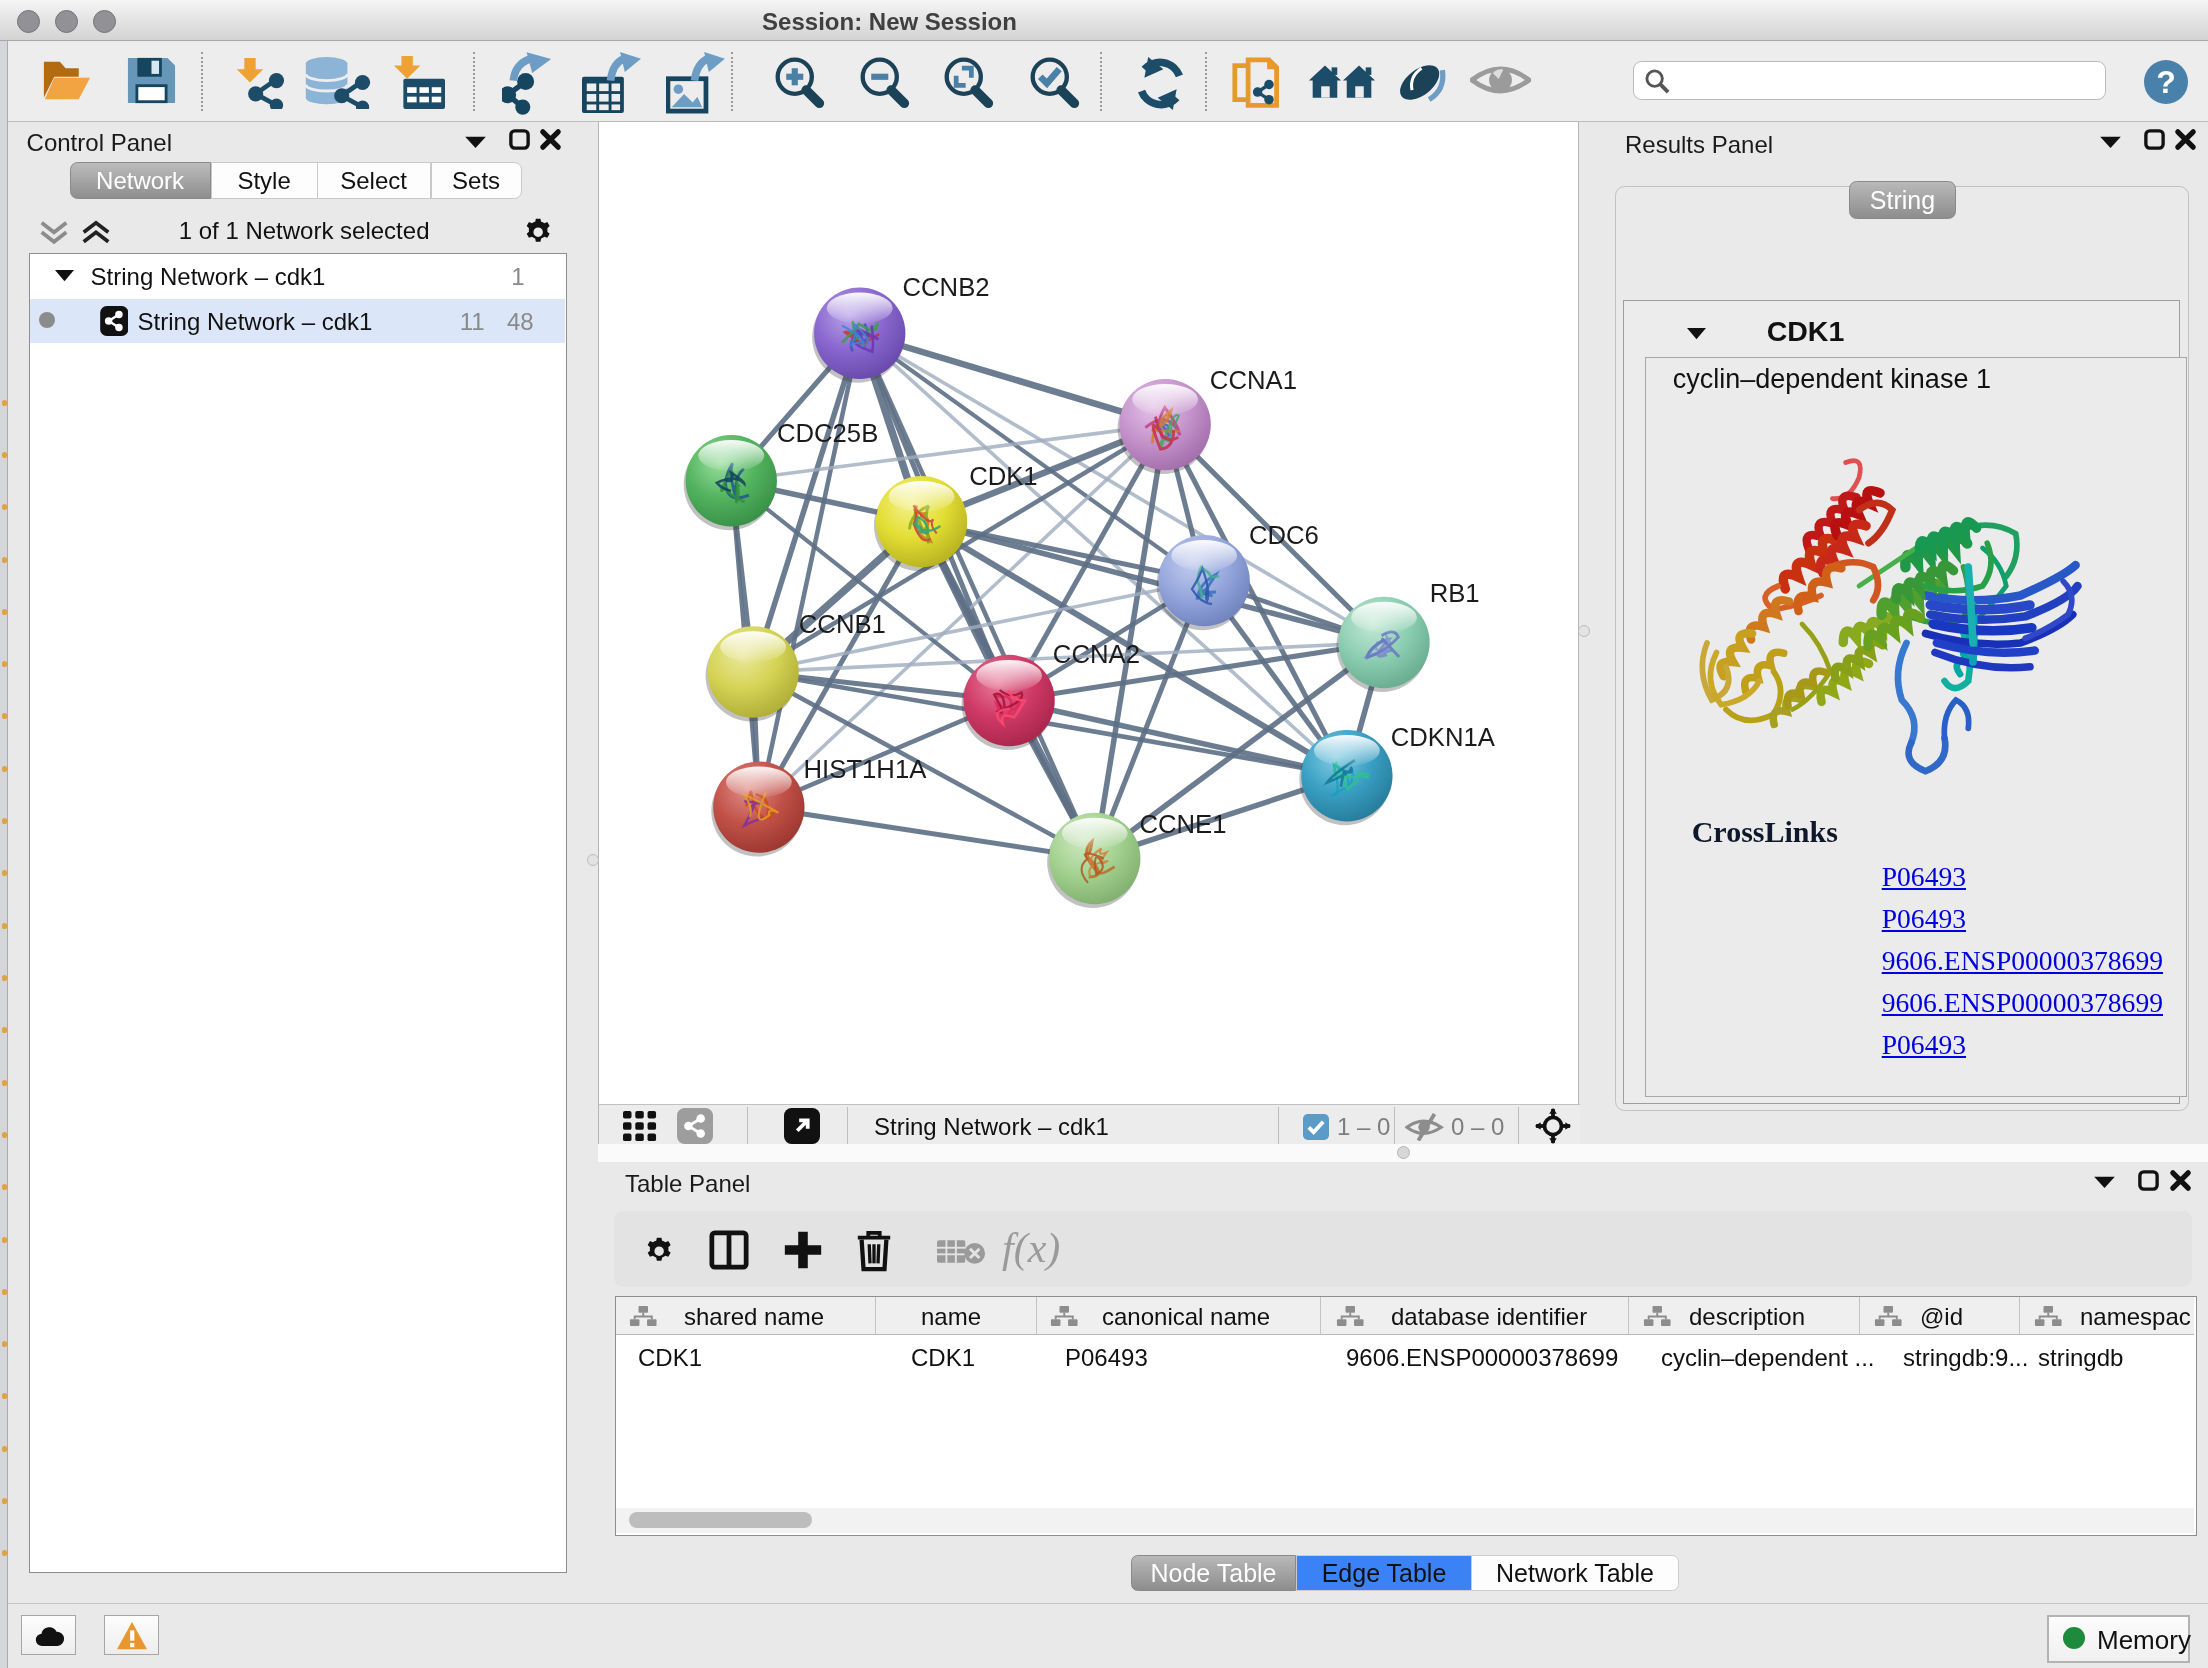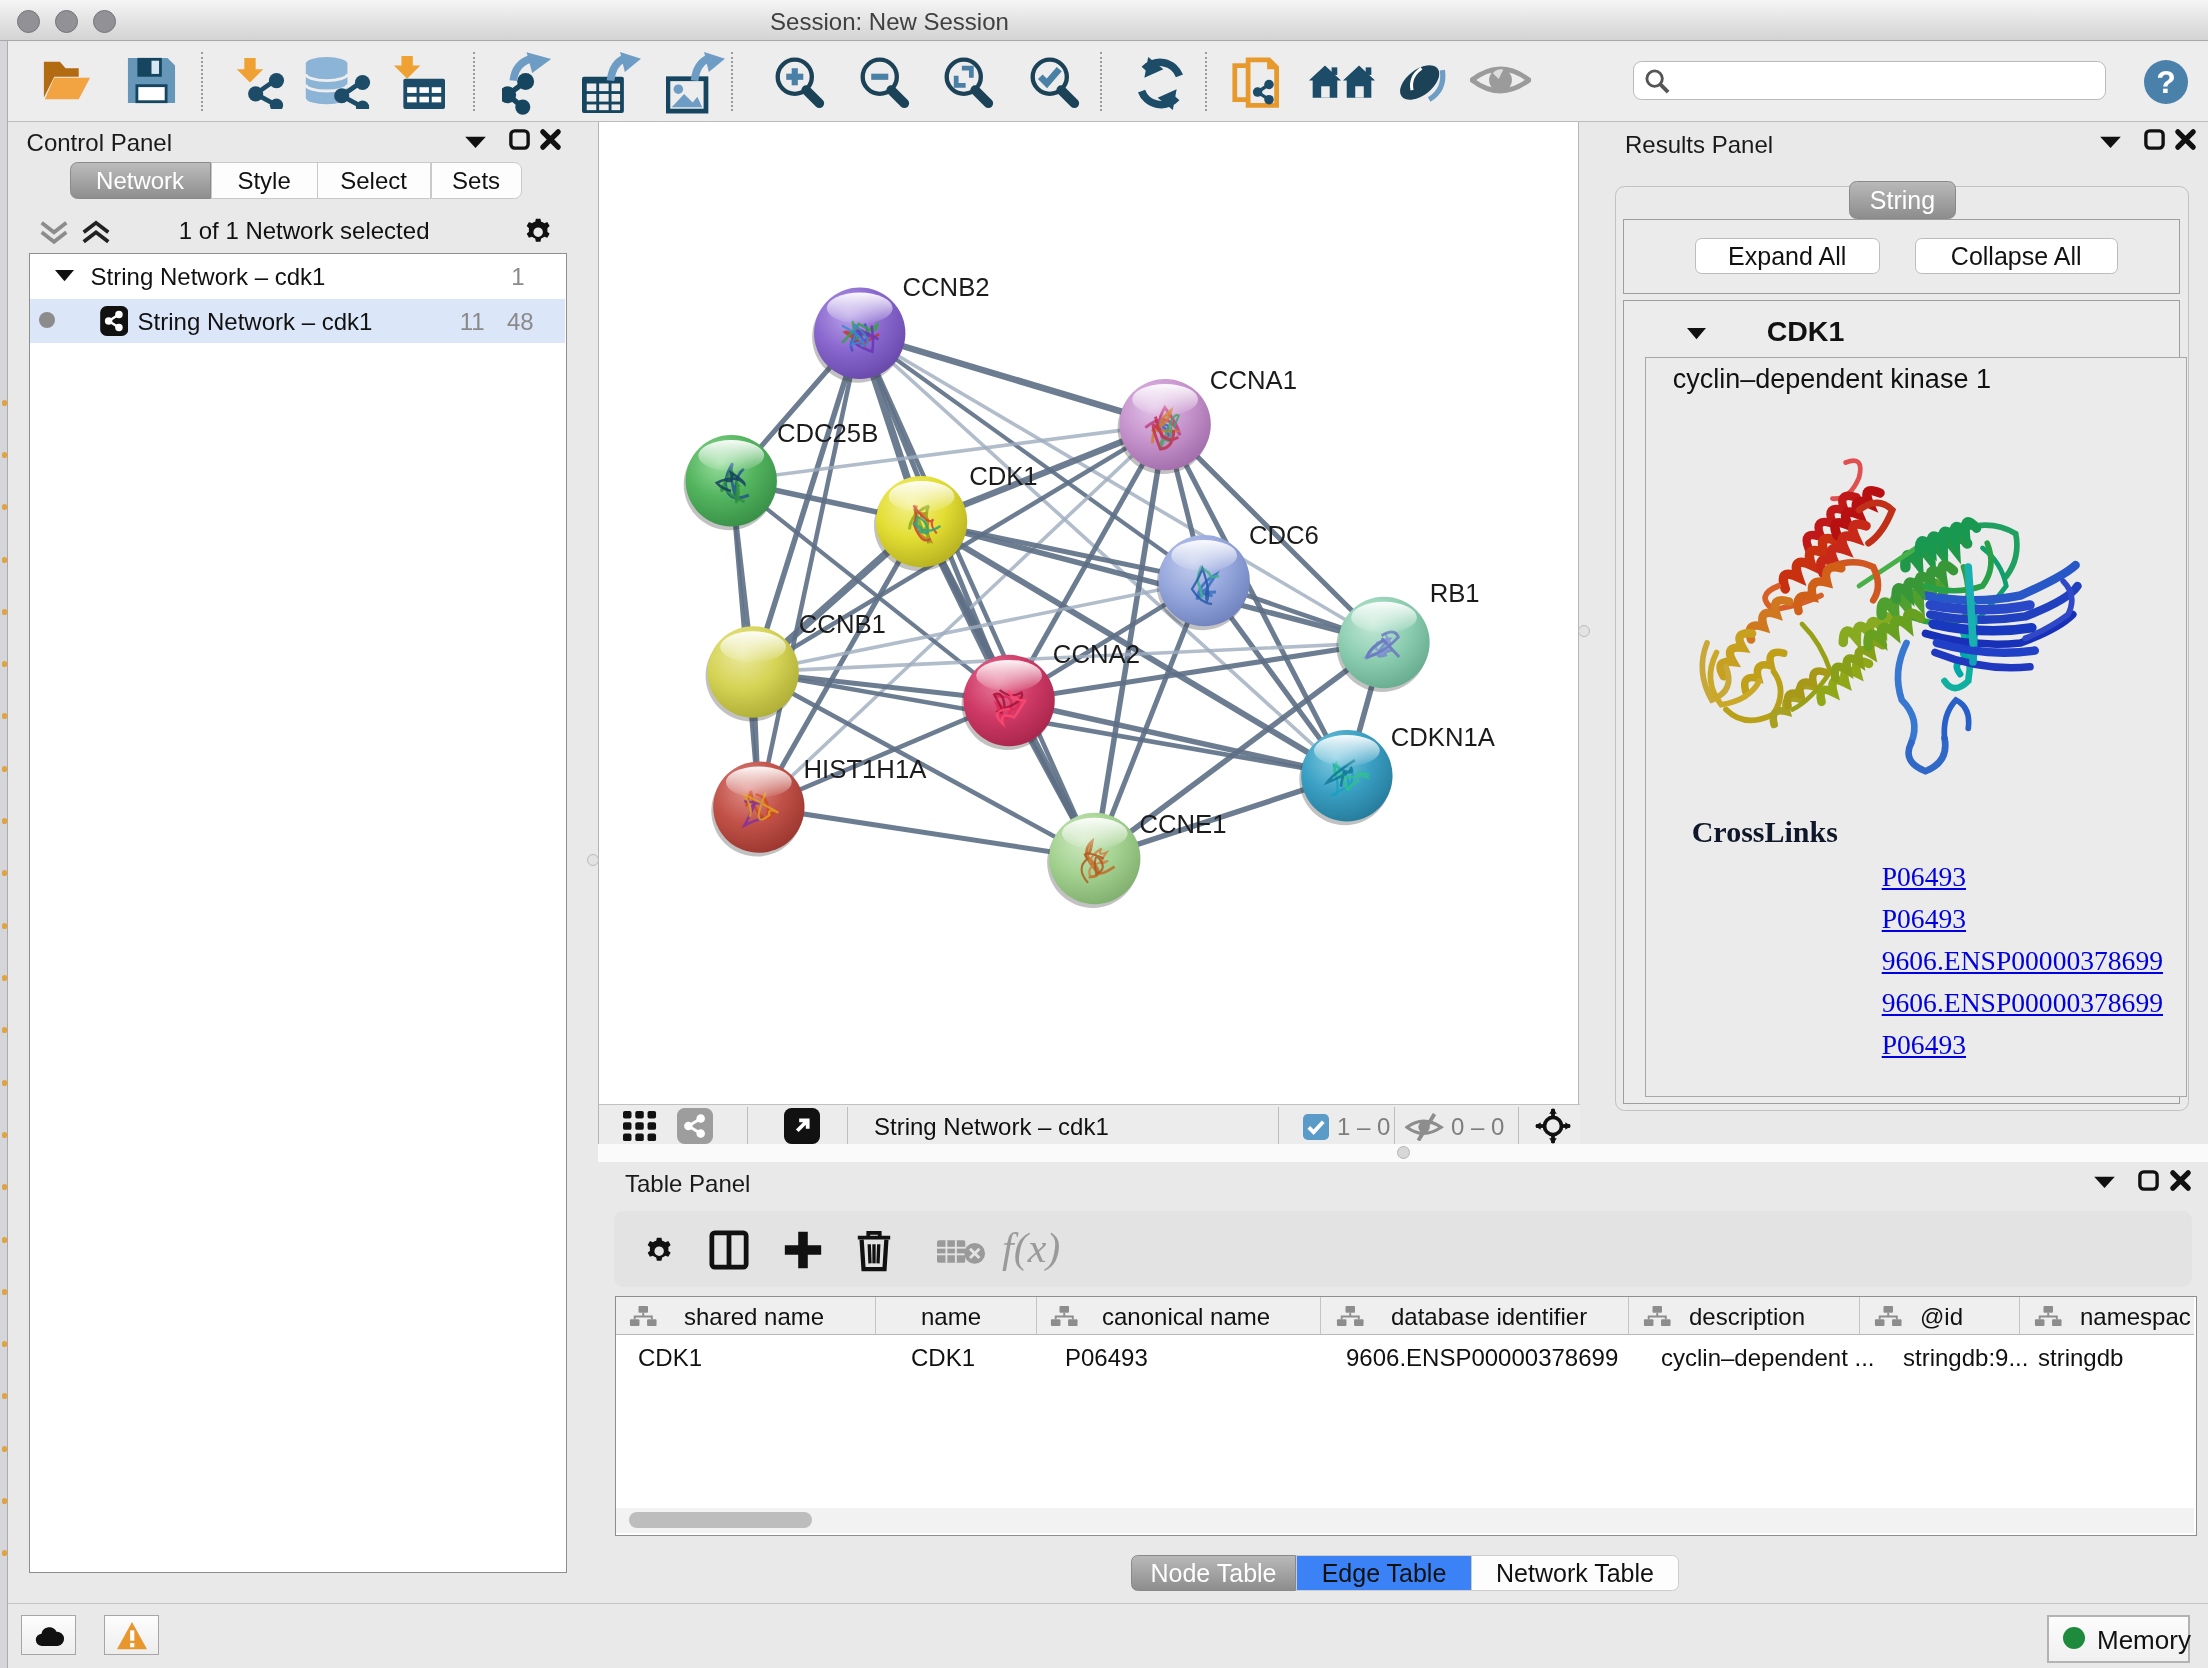--- a/index.html
+++ b/index.html
@@ -7,21 +7,21 @@
 body { font-family:"Liberation Sans", sans-serif; background:#e9e9e9; position:relative; }
 #win { position:absolute; left:0; top:0; width:2208px; height:1668px; }
 .abs { position:absolute; }
 
 
 #titlebar { position:absolute; left:0; top:0; width:2208px; height:41px;
   background:linear-gradient(#f5f5f5, #d3d3d3); border-bottom:1px solid #a8a8a8; }
 .tl { position:absolute; top:9.5px; width:23px; height:23px; border-radius:50%;
   background:#919196; border:1px solid #747478; }
 #titletext { position:absolute; top:7.6px; left:0; width:1779px; text-align:center;
-  font-size:24px; font-weight:normal; color:#404040; }
+  font-size:24px; font-weight:bold; color:#404040; }
 
 
 #toolbar { position:absolute; left:0; top:42px; width:2208px; height:80px;
   background:#ededed; border-bottom:1px solid #bdbdbd; }
 .tbsep { position:absolute; top:9.5px; height:59px; width:0;
   border-left:2.9px dotted #9a9a9a; }
 .tbi { position:absolute; top:14.3px; }
 
 
 #controlpanel { position:absolute; left:7.6px; top:123px; width:582px; height:1480px; }
@@ -610,24 +610,20 @@
         <path d="M2 3 L24 3 L13 15 Z" fill="#111"></path>
       </svg>
     <svg class="abs" style="left:562px; top:4.8px;" width="23" height="23" viewBox="0 0 24 24">
         <rect x="3" y="3" width="18" height="18" rx="4" fill="none" stroke="#111" stroke-width="3.5"></rect>
       </svg>
     <svg class="abs" style="left:593px; top:4.8px;" width="23" height="23" viewBox="0 0 24 24">
         <path d="M4 4 L20 20 M20 4 L4 20" stroke="#111" stroke-width="5.5" stroke-linecap="round"></path>
       </svg>
     <div class="abs" style="left:268px; top:40px; width:107px; height:38px; z-index:5; border-radius:7.6px 7.6px 7.6px 7.6px; background:linear-gradient(#b9b9b9,#8d8d8d); border:1px solid #898989; color:#fff; font-size:25px; text-align:center; line-height:36px;margin-top:18px;">String</div>
     <div class="abs" style="left:34px; top:63px; width:574px; height:925px; background:#eaeaea; border:1.9px solid #c2c2c2; border-radius:9.5px;">
-      <div class="abs" style="left:6.7px; top:32px; width:557px; height:75px; border:1.9px solid #9e9e9e; background:#ebebeb;">
-        <div class="abs" style="left:71px; top:18px; width:185px; height:36px; background:#fff; border:1px solid #bcbcbc; border-radius:6.7px; font-size:25px; text-align:center; line-height:34px; color:#111;">Expand All</div>
-        <div class="abs" style="left:291px; top:18px; width:203px; height:36px; background:#fff; border:1px solid #bcbcbc; border-radius:6.7px; font-size:25px; text-align:center; line-height:34px; color:#111;">Collapse All</div>
-      </div>
       <div class="abs" style="left:6.7px; top:113px; width:557px; height:804px; border:1.9px solid #9e9e9e; background:#ececec;">
         <svg class="abs" style="left:62px; top:26px;" width="21" height="13.3" viewBox="0 0 22 14">
             <path d="M1 1 L21 1 L11 13 Z" fill="#111"></path>
           </svg>
         <div class="abs" style="left:143px; top:14.3px; font-size:28.5px; font-weight:bold; color:#111;">CDK1</div>
         <div class="abs" style="left:21px; top:56px; width:542px; height:740px; border:1px solid #a8a8a8; background:#ebebeb;">
           <div class="abs" style="left:27px; top:5.7px; font-size:27px; color:#111;">cyclin–dependent kinase 1</div>
           <svg class="abs" style="left:42px; top:95px;" width="399" height="323" viewBox="0 0 420 340" id="proteinsvg">
 <path d="M166 10 Q186 2 180 26 Q170 50 152 48" fill="none" stroke="#e05050" stroke-width="5" stroke-opacity="1.0" stroke-linecap="round"></path>
 <path d="M127.4 101.7 Q118.9 81.4 139.9 88.0 Q131.4 67.6 152.4 74.2 Q143.9 53.9 164.9 60.5 Q156.4 40.1 177.4 46.7" fill="none" stroke="#c01818" stroke-width="9" stroke-linecap="round"></path>

